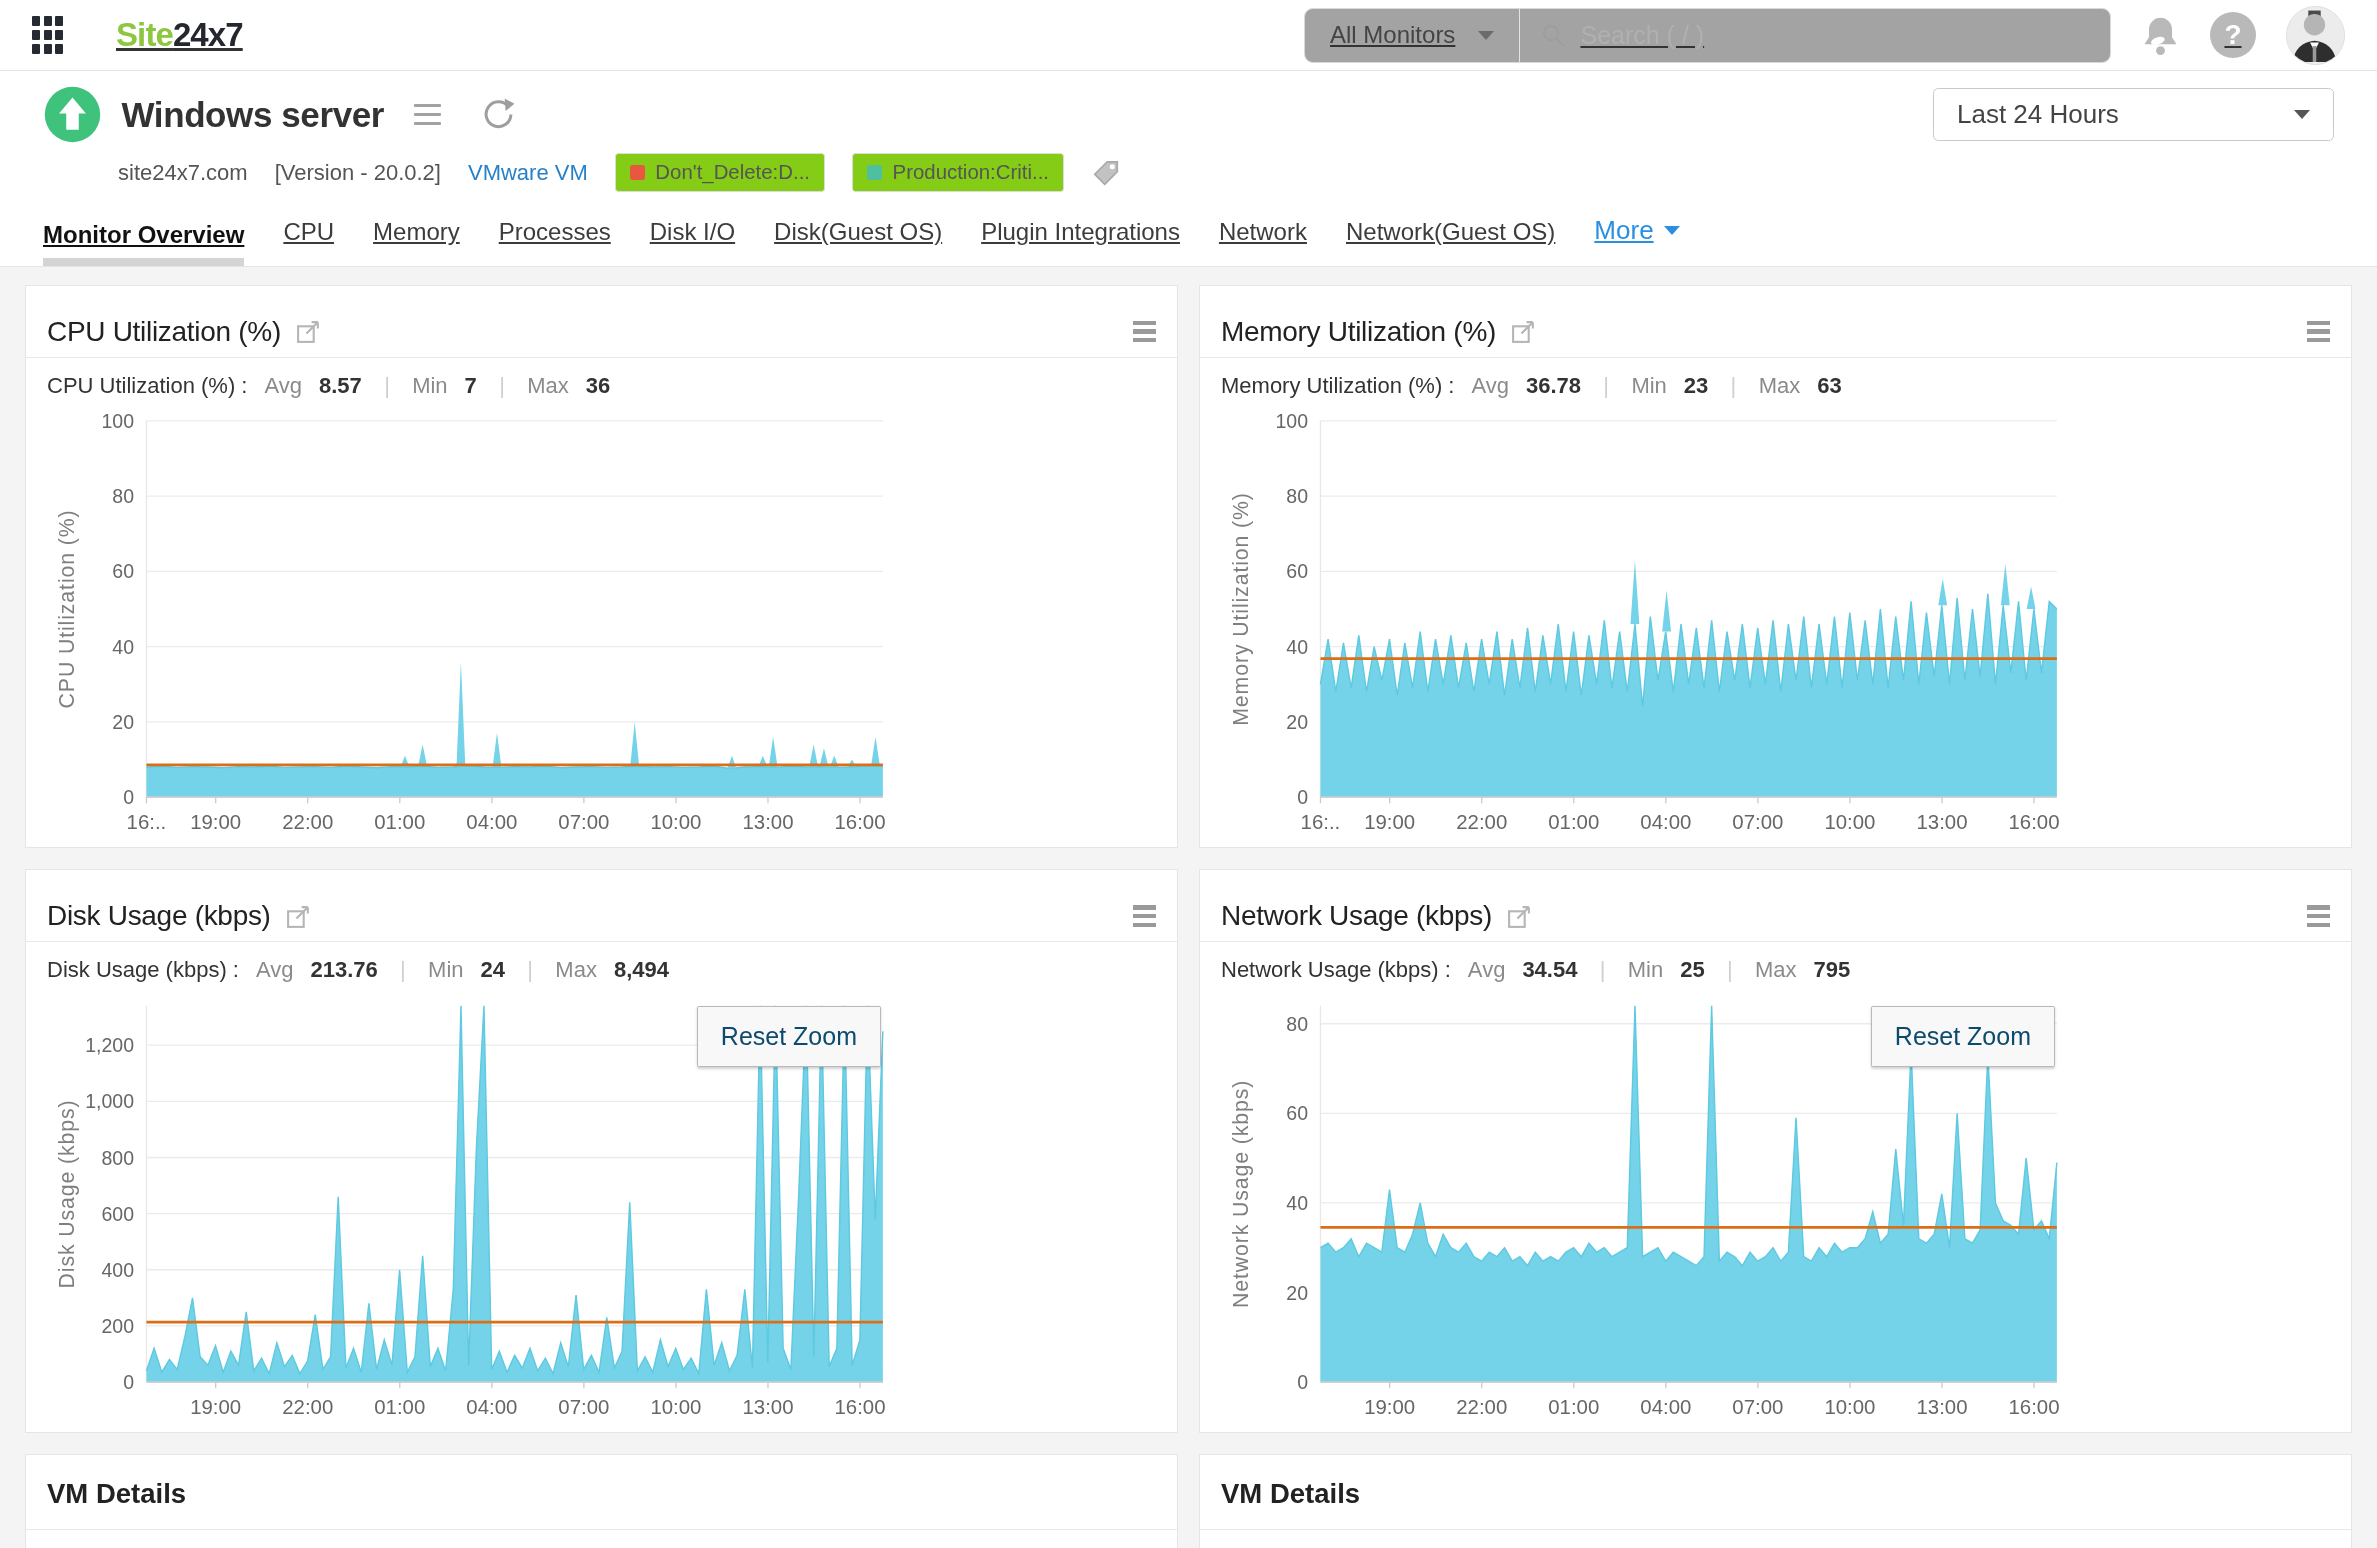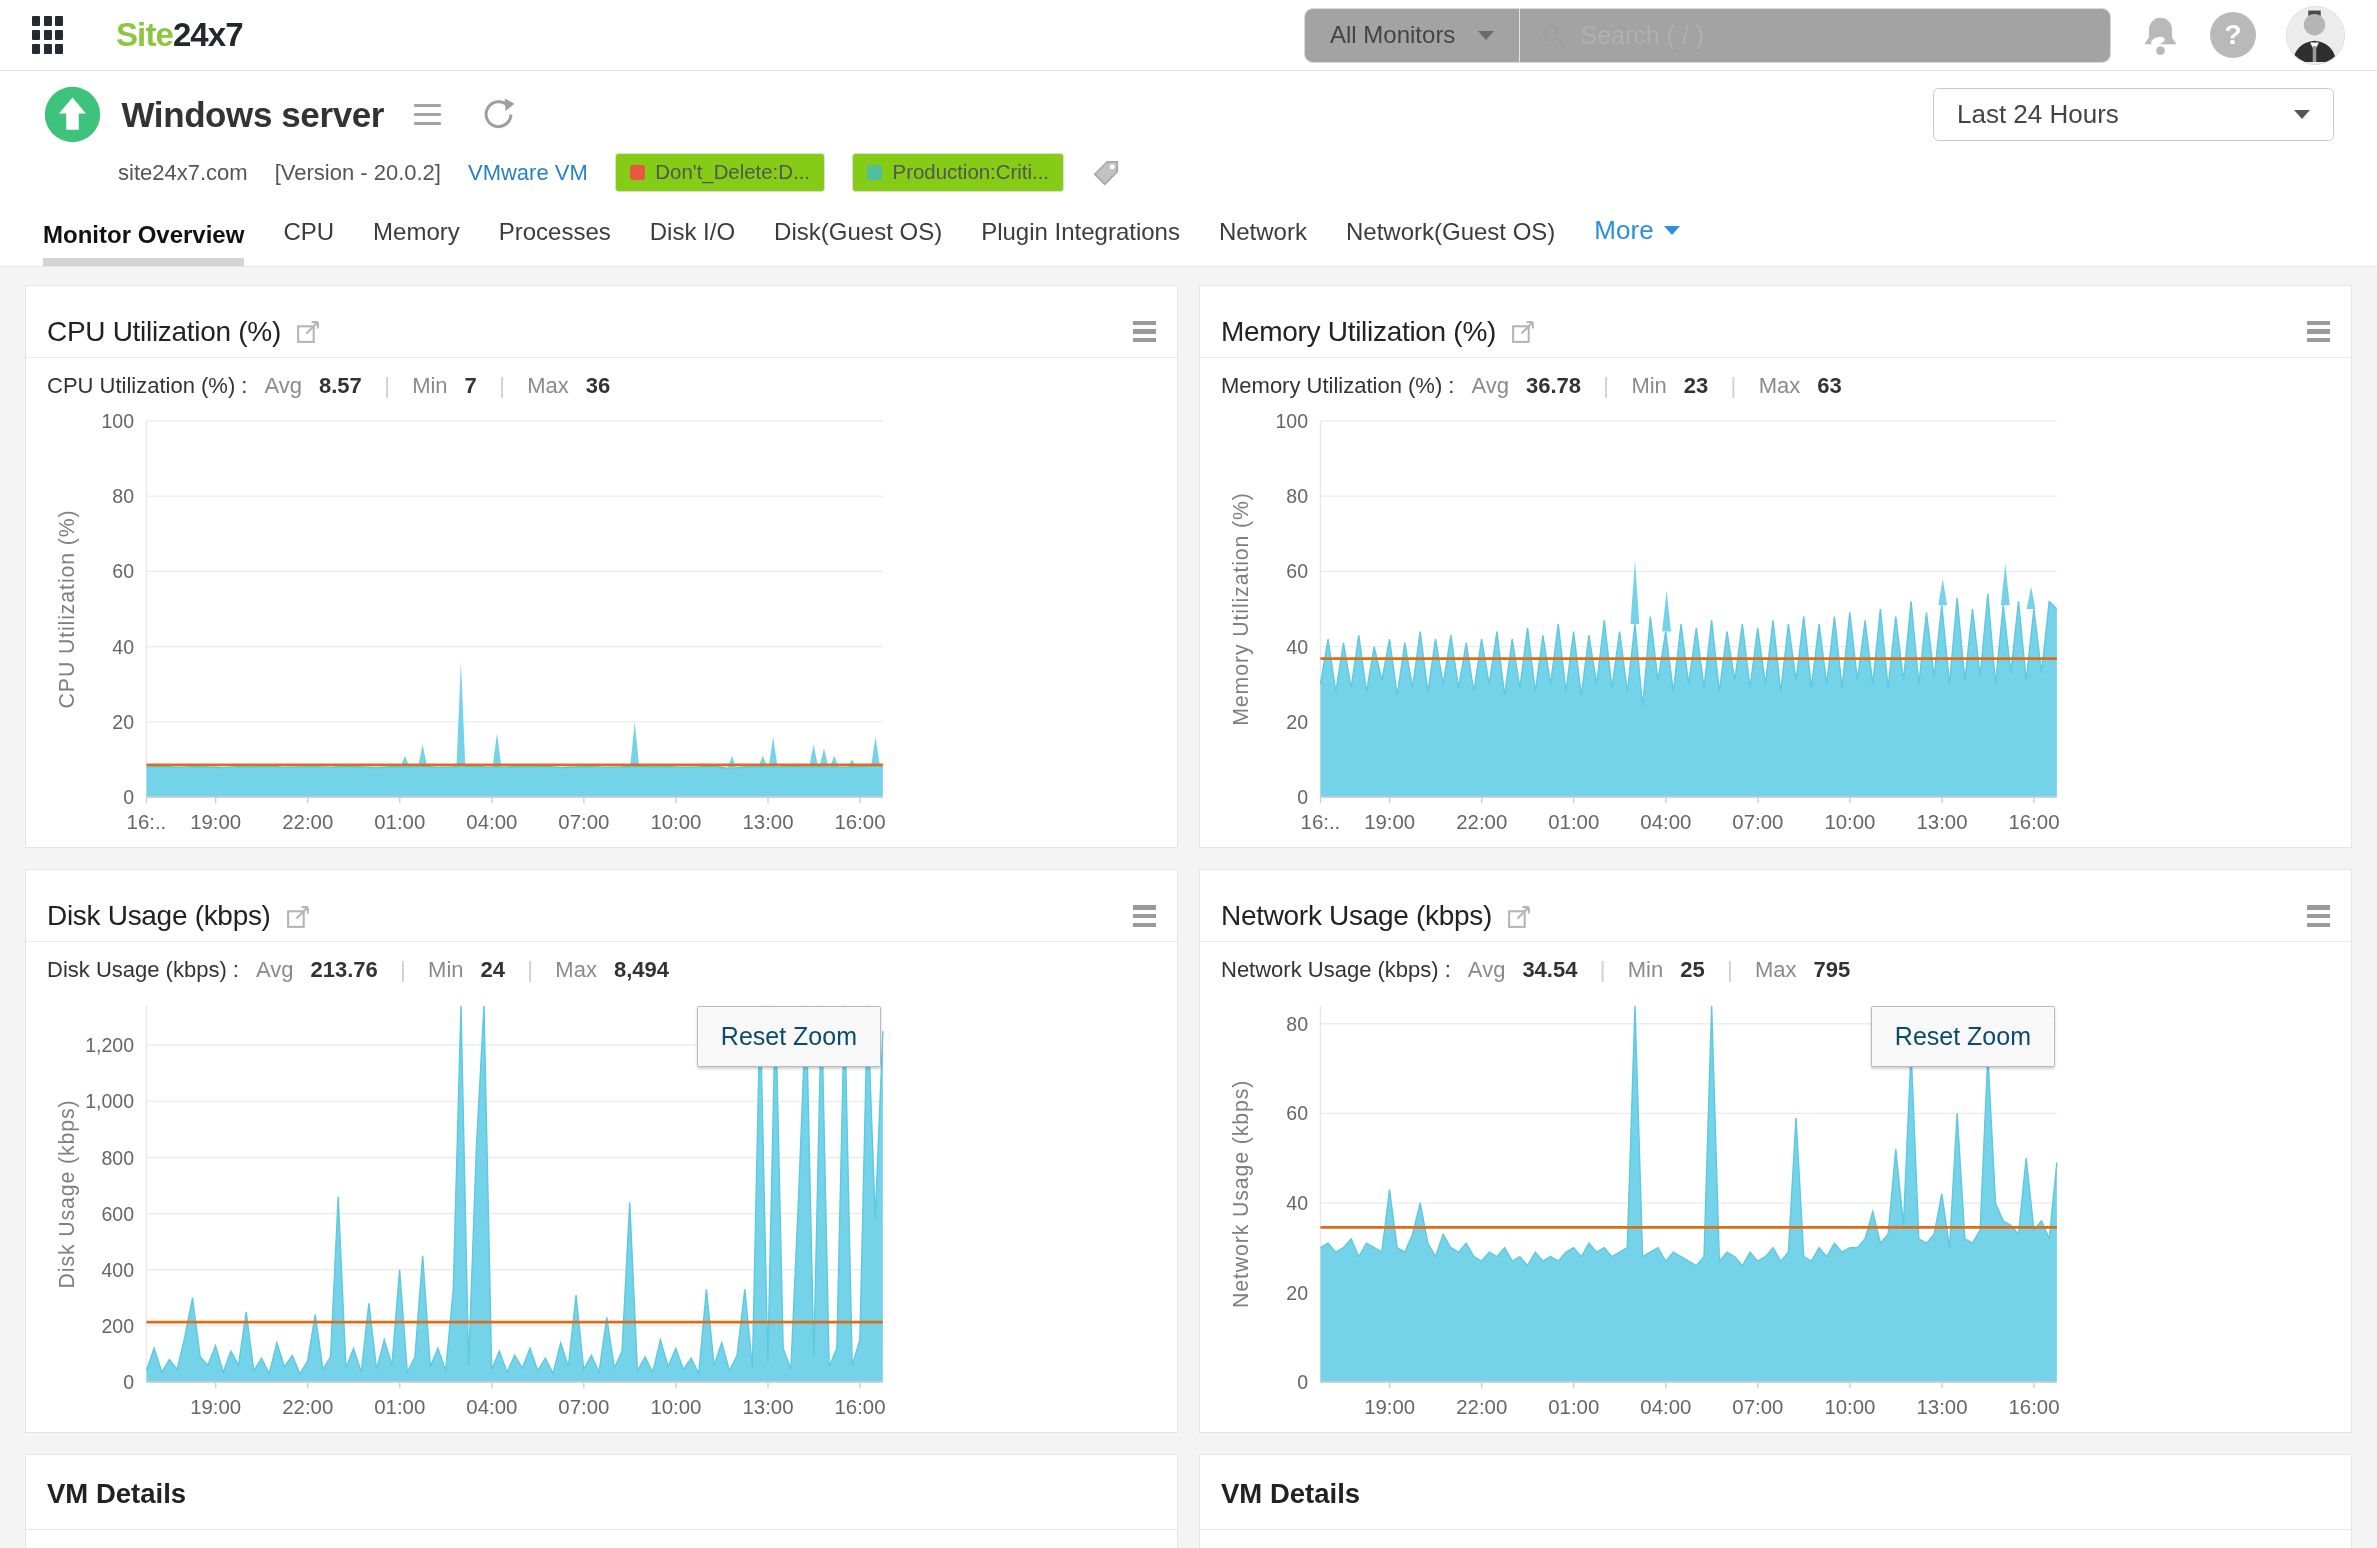--- a/index.html
+++ b/index.html
@@ -1,21 +1,21 @@
 <!DOCTYPE html>
 <html style="font-size:14px"><head>
 <meta charset="utf-8">
 <style>
   * { margin:0; padding:0; box-sizing:border-box; }
   html,body { width:2377px; height:1549px; overflow:hidden; background:#f4f4f4;
     font-family:"Liberation Sans", sans-serif; color:#333; }
 
   
   .topbar { height:71px; background:#fff; border-bottom:0.9px solid #e4e4e4;
-    display:flex; align-items:center; padding:0 32px; }
+    display:flex; align-items:center; padding:0 32px;text-decoration:underline; }
   .apps-grid { display:grid; grid-template-columns:repeat(3,8px); grid-template-rows:repeat(3,10.6px);
     gap:3.5px; margin-right:53px; cursor:pointer; }
   .apps-grid i { background:#262b33; display:block; border-radius:0.9px; }
   .logo { font-size:33px; font-weight:bold; letter-spacing:-0.9px; }
   .logo .lg-green { color:#8dc63f; }
   .logo .lg-dark { color:#24272e; }
   .topbar-right { margin-left:auto; display:flex; align-items:center; gap:30px; }
   .search-shell { display:flex; align-items:center; height:55px; width:807px;
     border:0.9px solid #d9d9d9; border-radius:9px; background:#a3a3a3; }
   .monitors-dd { display:flex; align-items:center; gap:23px; padding:0 25px; height:100%;
@@ -50,21 +50,21 @@
   .chip { display:flex; align-items:center; gap:10.6px; background:#84cc16; border:0.9px solid #dcdcdc;
     border-radius:3.5px; padding:7px 14px; cursor:pointer; }
   .chip .sq { width:15px; height:15px; border-radius:2.7px; display:inline-block; }
   .chip .sq.red { background:#e8573f; }
   .chip .sq.green { background:#4fbf9f; }
   .chip span.chip-label { font-size:20.4px; color:#555; }
 
   
   .tabs { background:#fff; display:flex; align-items:flex-end; gap:39px; padding:23px 0 0 43px;
     border-bottom:0.9px solid #e5e5e5; }
-  .tab { font-size:24px; color:#3c3c3c; padding-bottom:19.5px; cursor:pointer; white-space:nowrap; }
+  .tab { font-size:24px; color:#3c3c3c; padding-bottom:19.5px; cursor:pointer; white-space:nowrap;text-decoration:underline; }
   .tab.active { font-weight:bold; color:#111; padding-bottom:9px; border-bottom:8px solid #d4d4d4; }
   .tab.more { color:#2a8fe0; display:flex; align-items:center; gap:10.6px; font-size:26px; }
   .tab.more .caret { border-top-color:#2a8fe0; }
 
   
   .content { display:grid; grid-template-columns:1153px 1153px; gap:21px; padding:18px 25px; }
   .panel { background:#fff; border:0.9px solid #e5e5e5; padding:21px 21px 18px 21px; }
   .panel-head { display:flex; align-items:center; height:50px; }
   .panel-title { font-size:28px; font-weight:normal; color:#222; letter-spacing:-0.3px; }
   .expand-ic { margin-left:14px; }

